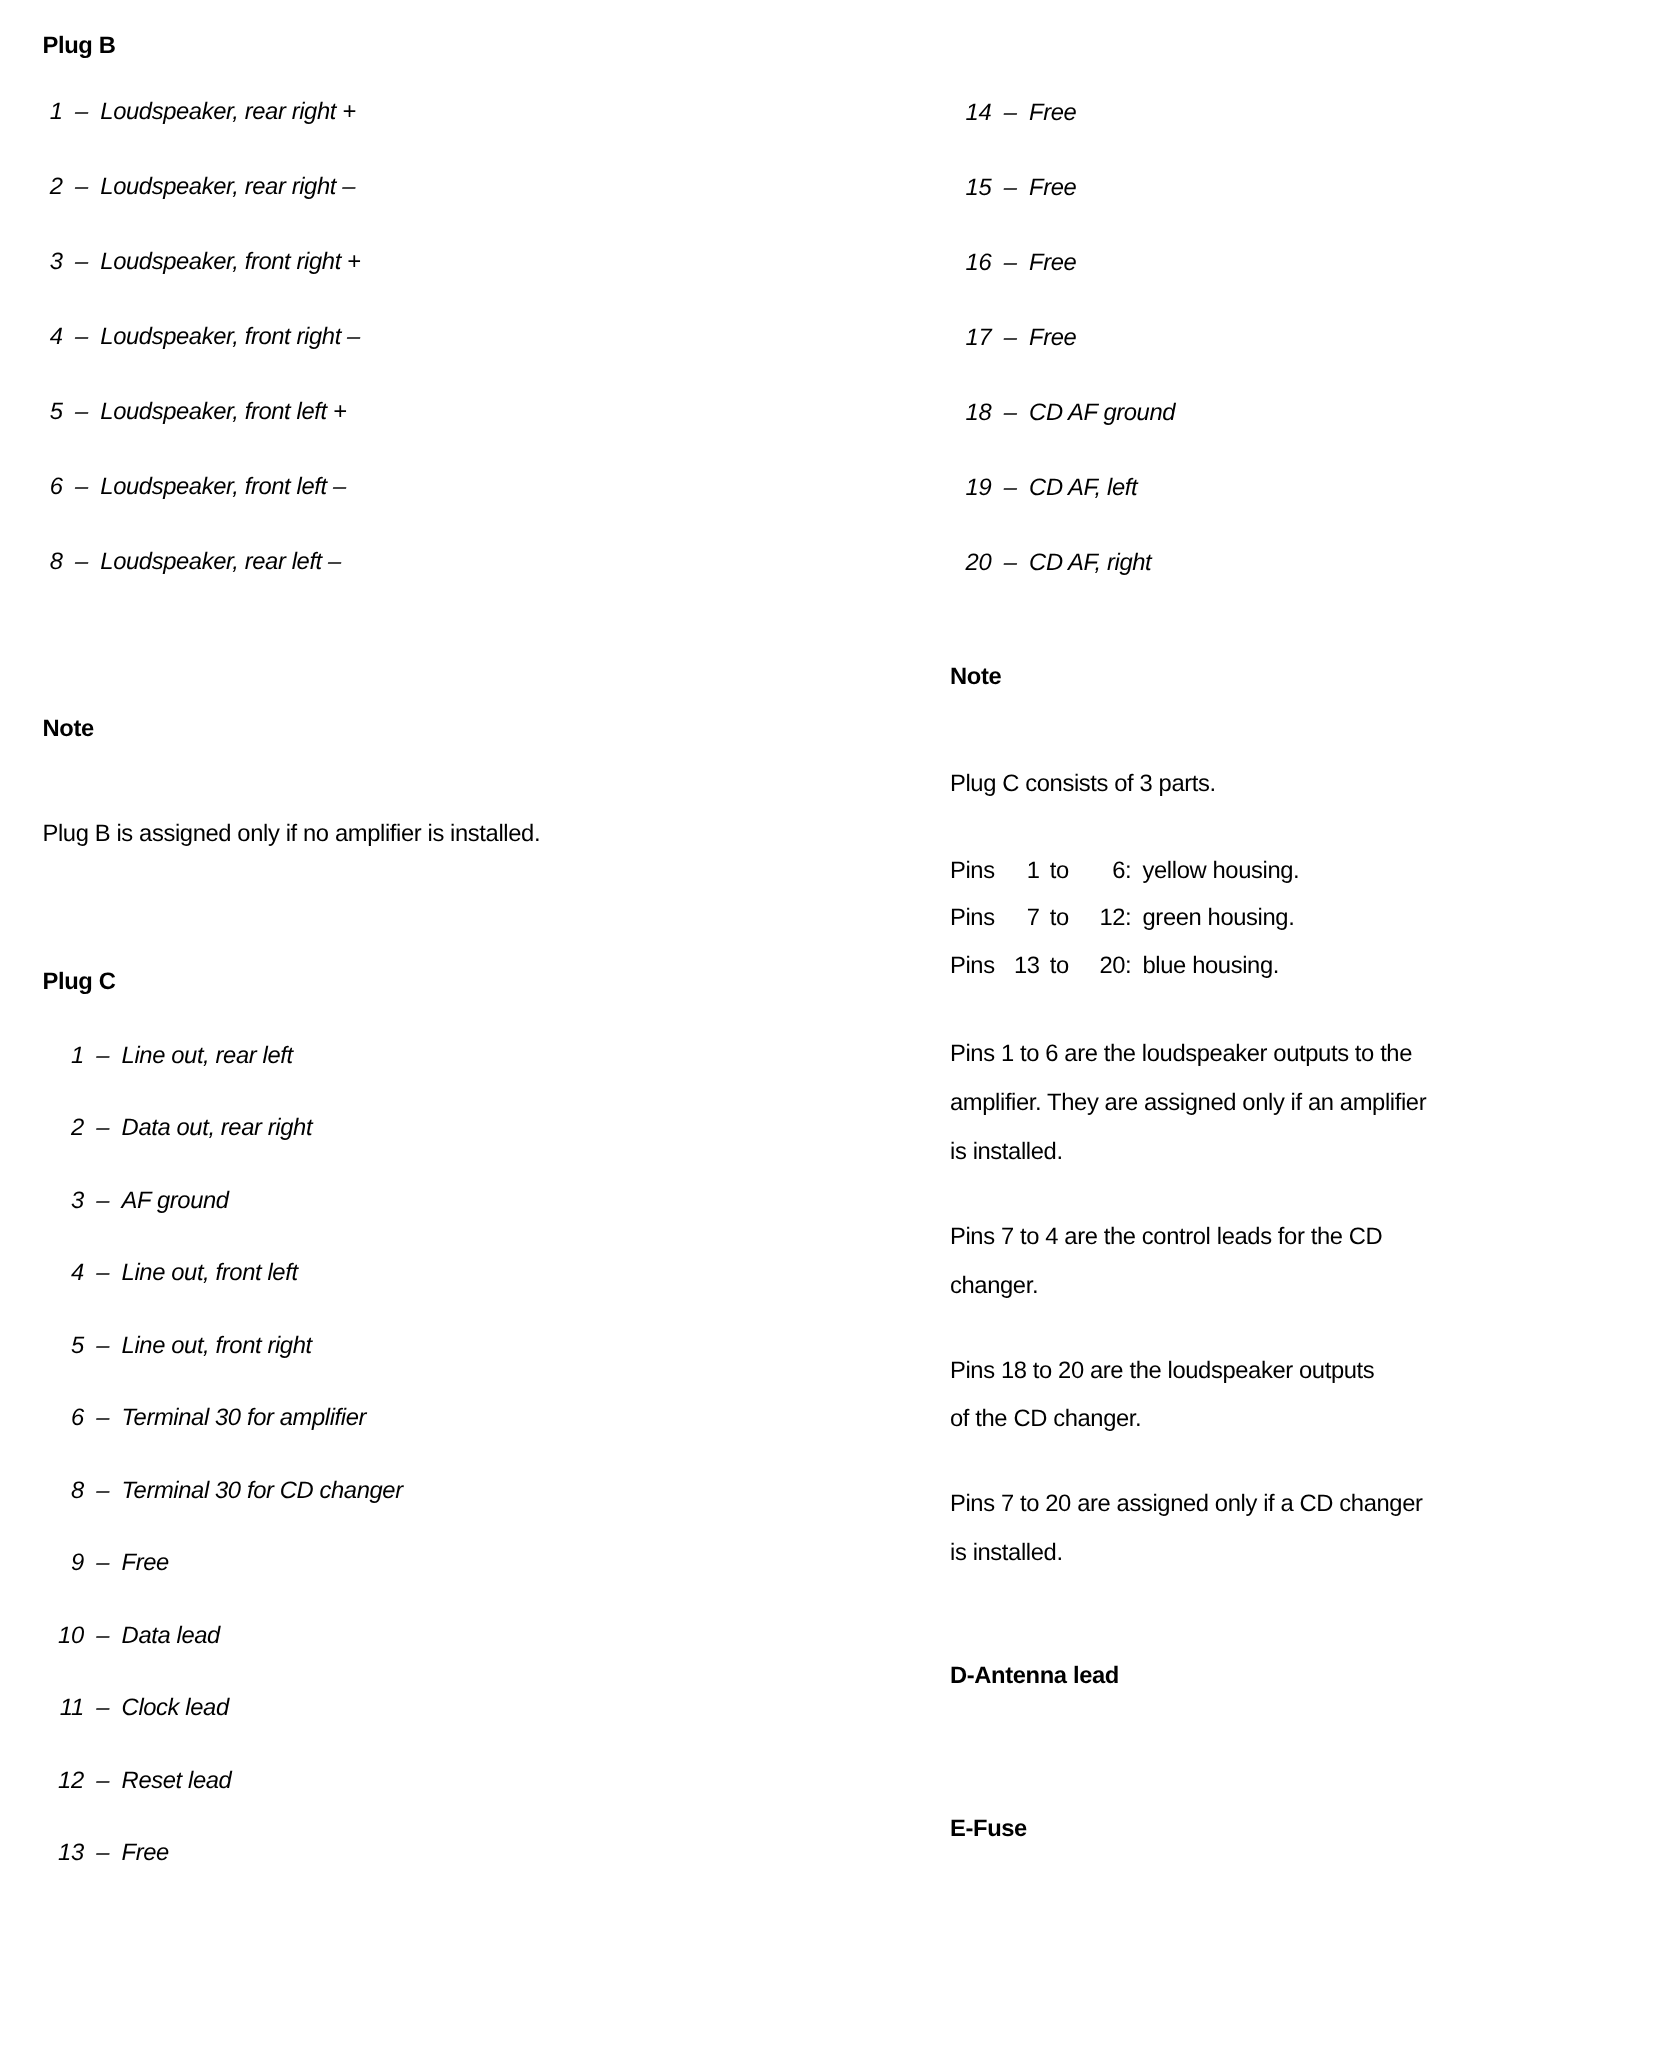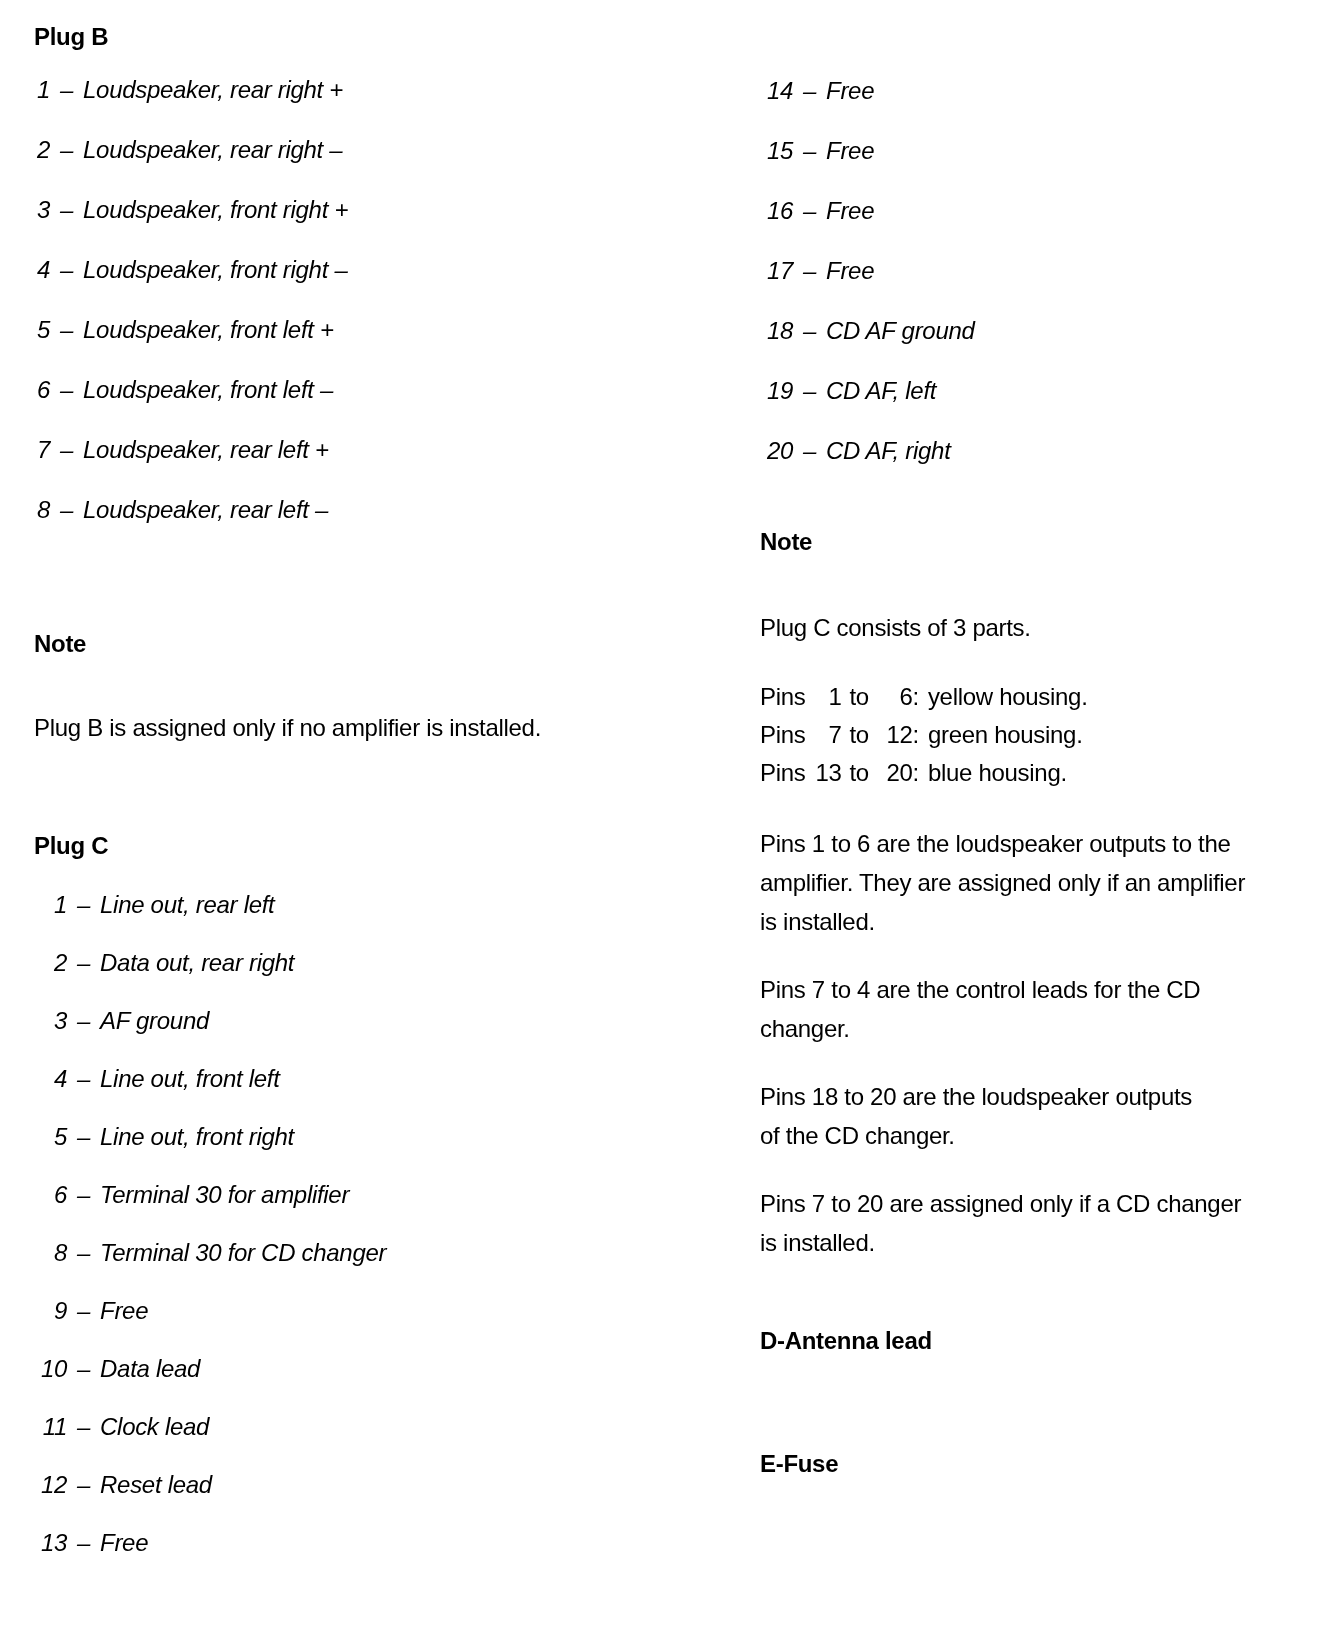--- a/index.html
+++ b/index.html
@@ -3,21 +3,21 @@
 <meta charset="utf-8">
 <style>
   html, body { margin: 0; padding: 0; background: #ffffff; }
   .page {
     position: relative;
     width: 1328px;
     height: 1650px;
     background: #ffffff;
     color: #000000;
     font-family: "Liberation Sans", sans-serif;
-    font-size: 24px;
+    font-size: 19px;
     letter-spacing: -0.3px;
     overflow: hidden;
   }
   .col { position: absolute; top: 0; }
   .col-left  { left: 34px;  width: 630px; }
   .col-right { left: 760px; width: 600px; }
 
   .section-title {
     font-weight: 700;
     line-height: 34px;
@@ -89,23 +89,20 @@
         <div class="pin-row">
         <span class="pin-num">4</span><span class="pin-dash">–</span><span class="pin-label">Loudspeaker, front right –</span>
       </div>
         <div class="pin-row">
         <span class="pin-num">5</span><span class="pin-dash">–</span><span class="pin-label">Loudspeaker, front left +</span>
       </div>
         <div class="pin-row">
         <span class="pin-num">6</span><span class="pin-dash">–</span><span class="pin-label">Loudspeaker, front left –</span>
       </div>
         <div class="pin-row">
-        <span class="pin-num">7</span><span class="pin-dash">–</span><span class="pin-label">Loudspeaker, rear left +</span>
-      </div>
-        <div class="pin-row">
         <span class="pin-num">8</span><span class="pin-dash">–</span><span class="pin-label">Loudspeaker, rear left –</span>
       </div>
       </div>
 
     <div class="section-title t-note-left">Note</div>
 
     <div class="body-line">Plug B is assigned only if no amplifier is installed.</div>
 
     <div class="section-title t-plug-c">Plug C</div>
 

